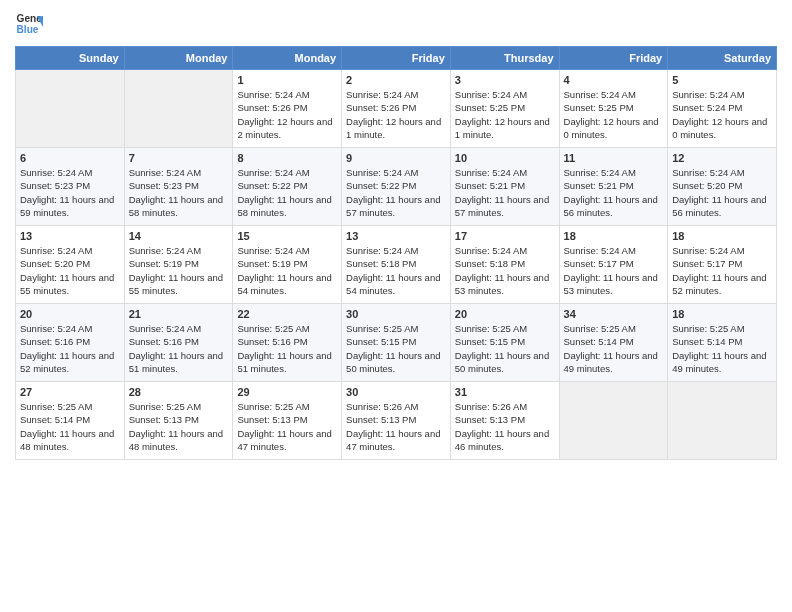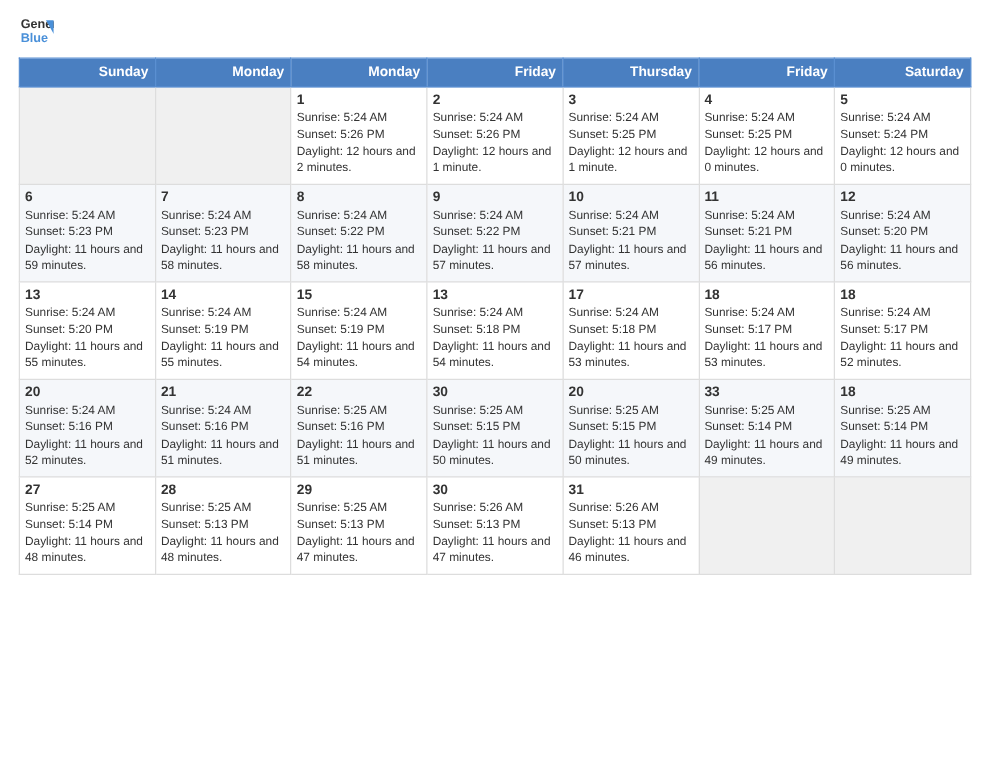--- a/index.html
+++ b/index.html
@@ -213,21 +213,21 @@
           </td>
           <td>
             <span class="day-num">30</span>
             <div class="day-info">Sunrise: 5:25 AM<br>Sunset: 5:15 PM<br>Daylight: 11 hours and 50 minutes.</div>
           </td>
           <td>
             <span class="day-num">20</span>
             <div class="day-info">Sunrise: 5:25 AM<br>Sunset: 5:15 PM<br>Daylight: 11 hours and 50 minutes.</div>
           </td>
           <td>
-            <span class="day-num">33</span>
+            <span class="day-num">34</span>
             <div class="day-info">Sunrise: 5:25 AM<br>Sunset: 5:14 PM<br>Daylight: 11 hours and 49 minutes.</div>
           </td>
           <td>
             <span class="day-num">18</span>
             <div class="day-info">Sunrise: 5:25 AM<br>Sunset: 5:14 PM<br>Daylight: 11 hours and 49 minutes.</div>
           </td>
         </tr>
         <tr>
           <td>
             <span class="day-num">27</span>

